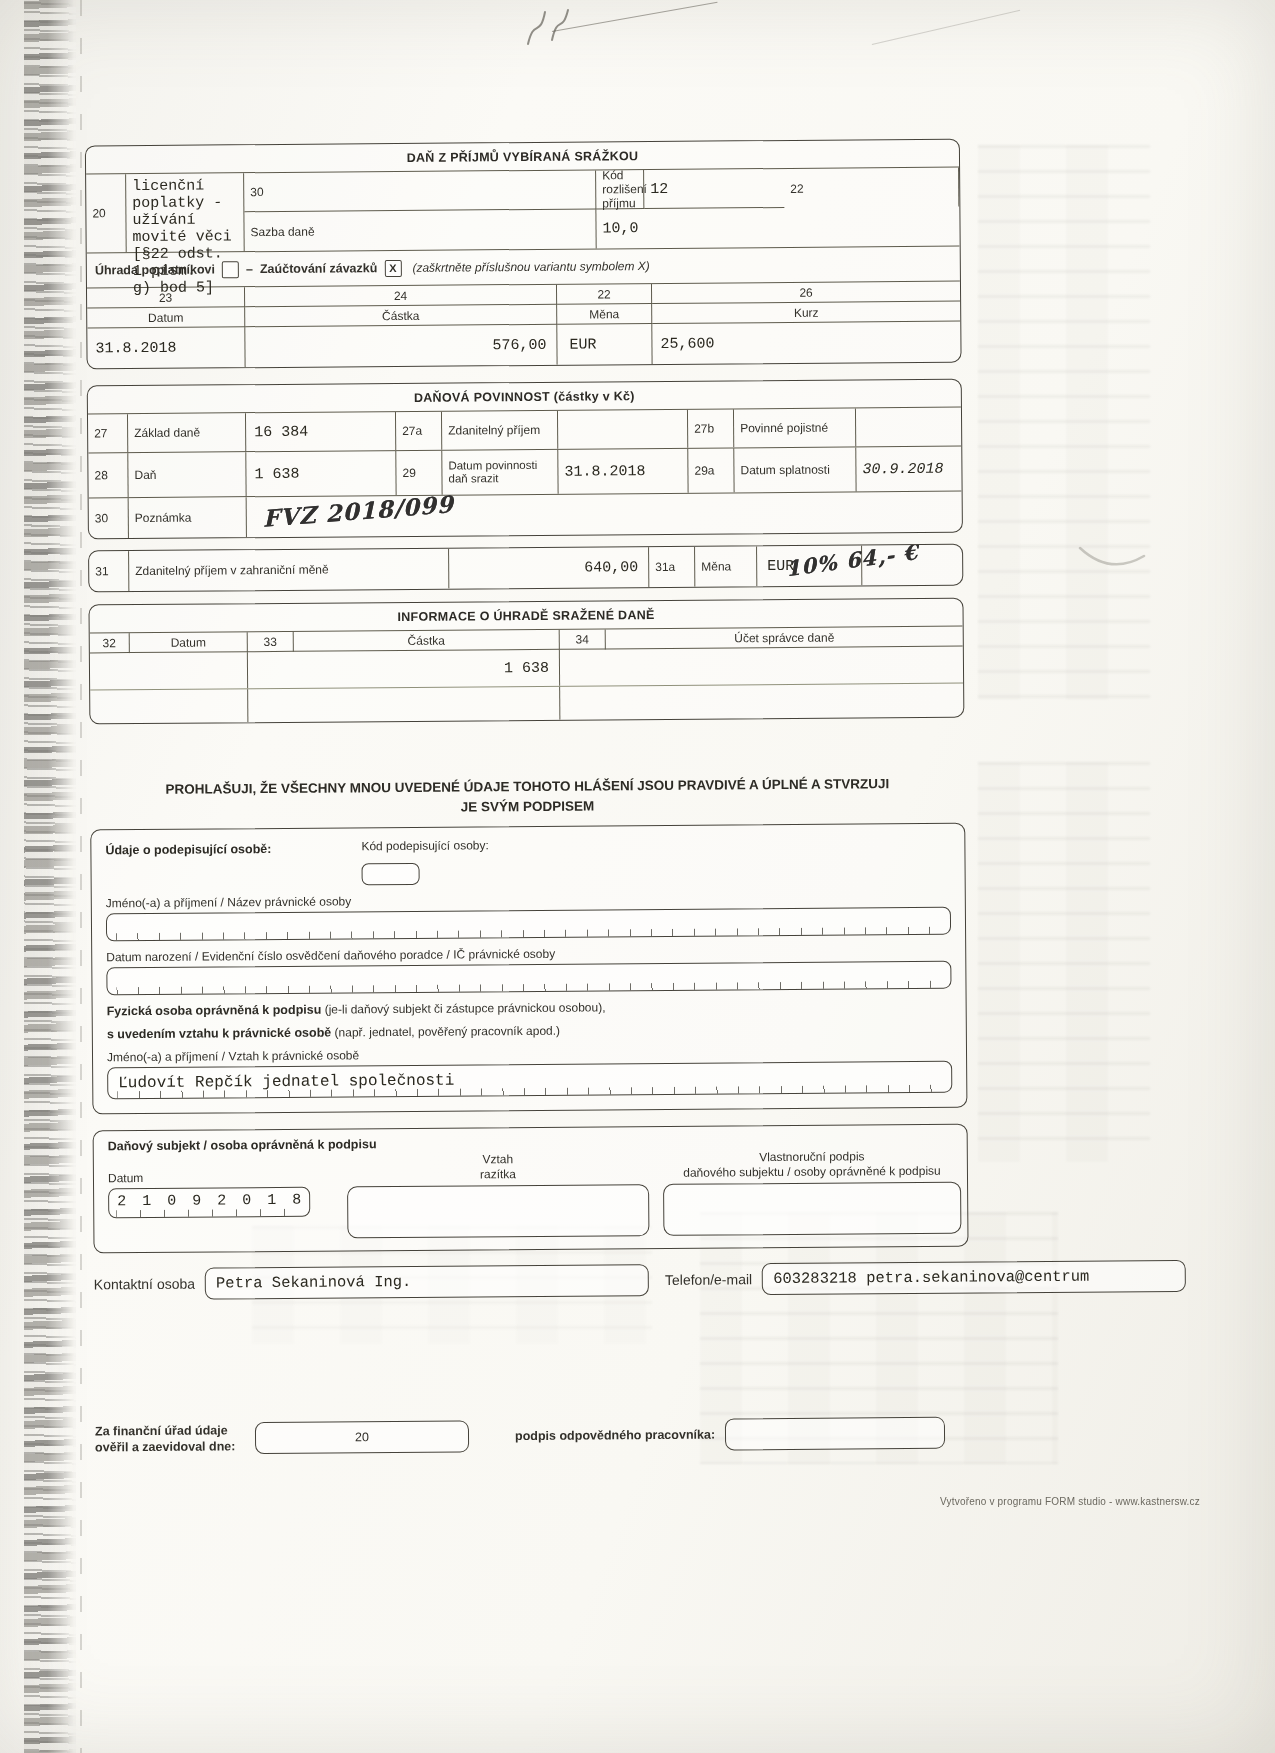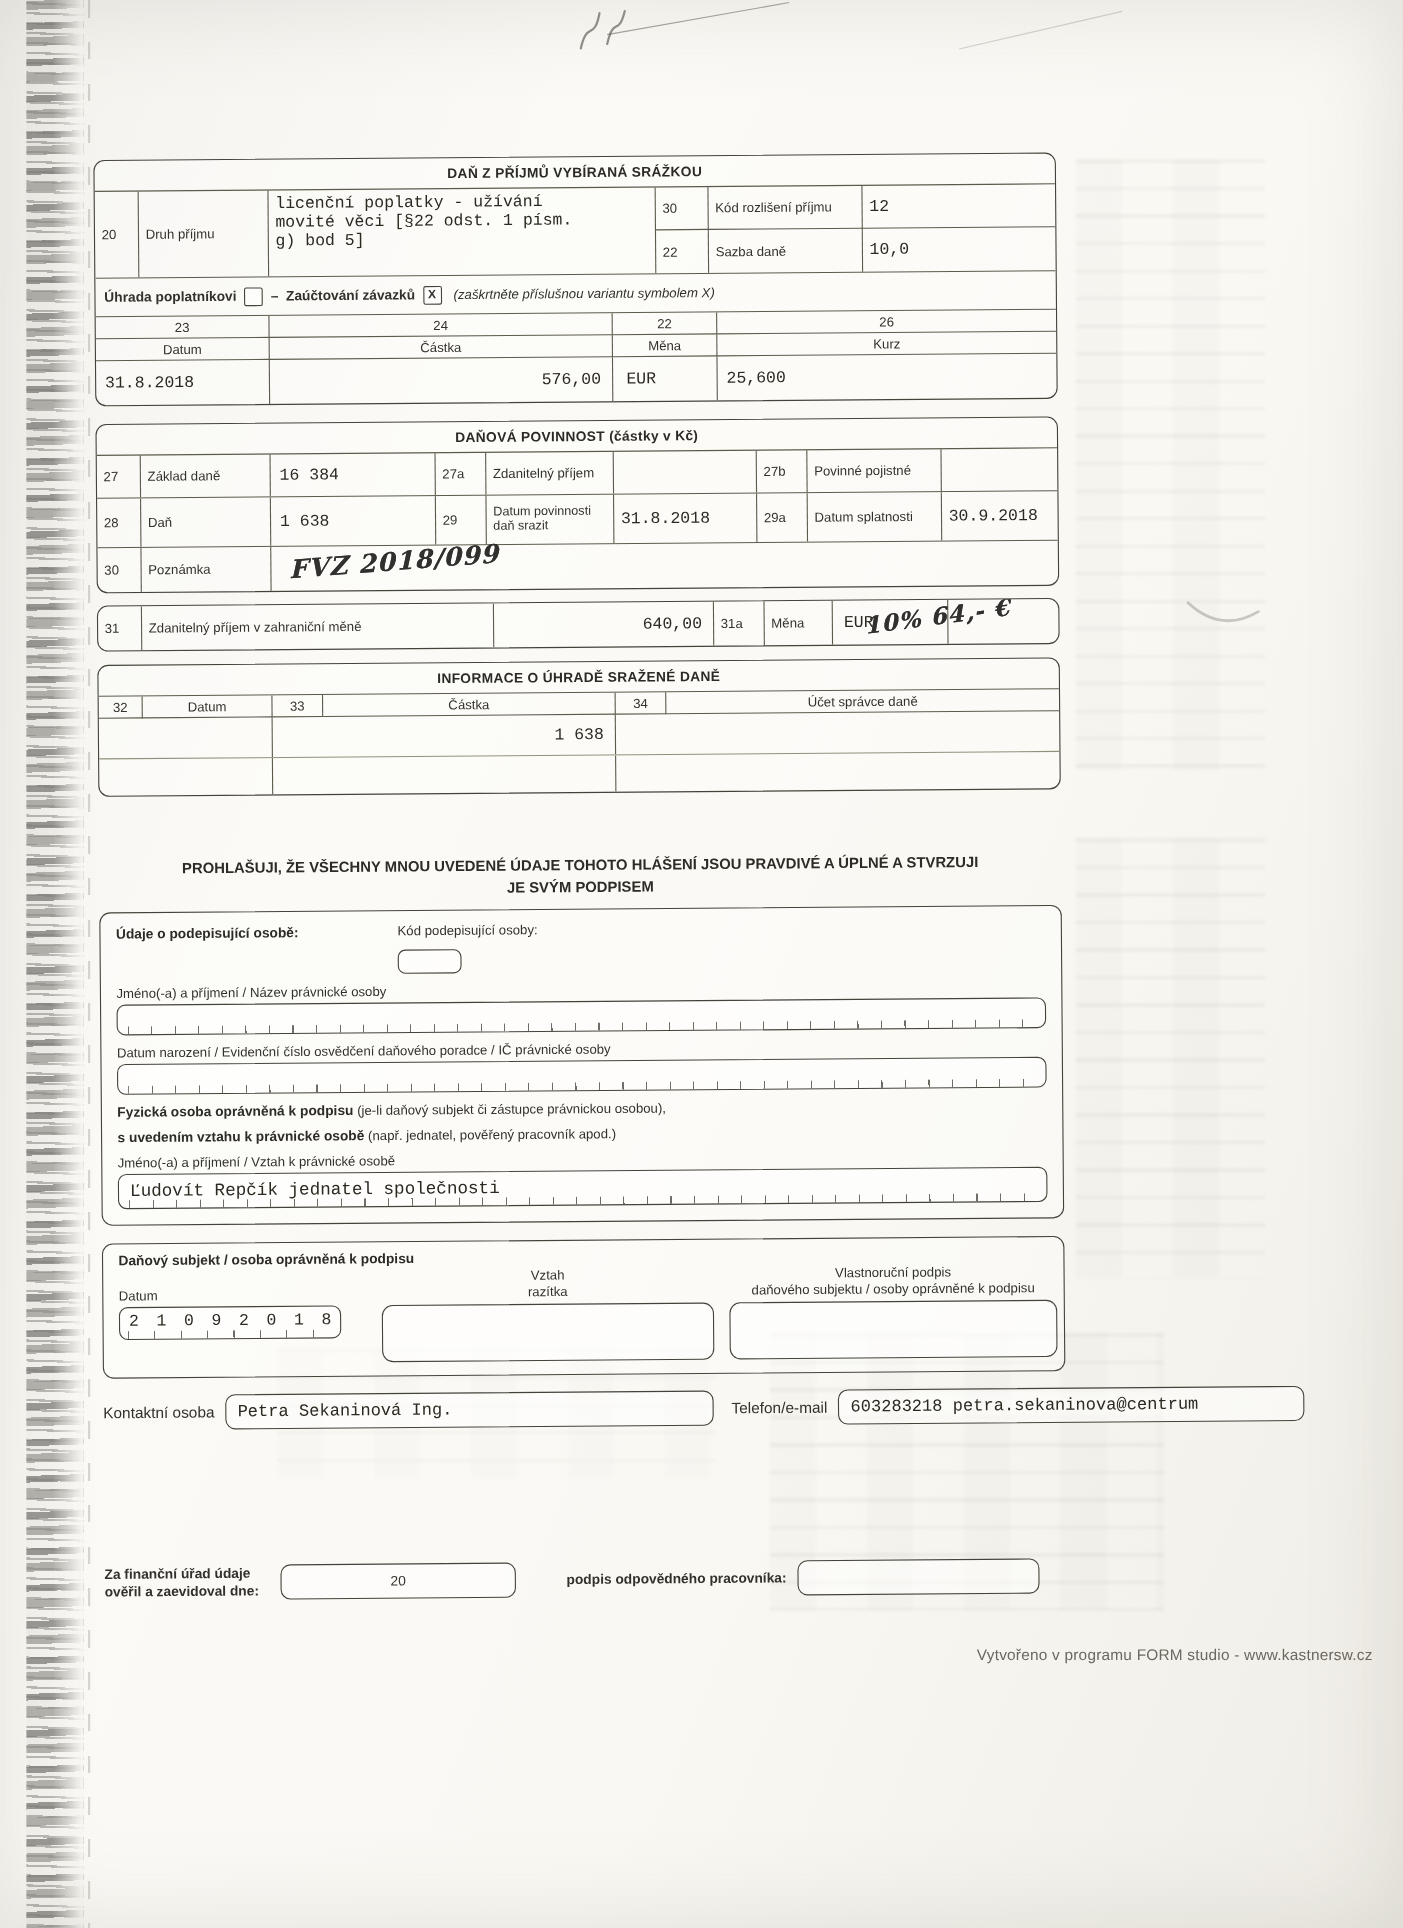--- a/index.html
+++ b/index.html
@@ -160,21 +160,21 @@
 
   
   .office{display:flex;align-items:center;margin-top:122px;}
   .olbl{font-weight:bold;font-size:12.5px;line-height:1.35;width:160px;}
   .obox{border:1.4px solid #45423a;border-radius:9px;height:30px;background:rgba(255,255,255,.5);display:flex;align-items:center;justify-content:center;font-size:12.5px;}
   .obox1{width:212px;}
   .olbl2{font-weight:bold;font-size:12.5px;margin-left:46px;margin-right:10px;}
   .obox2{width:218px;}
 
   .footer{
-    position:absolute;left:888px;top:1496px;font-size:14px;color:#6b685f;letter-spacing:.2px;
+    position:absolute;left:940px;top:1496px;font-size:10px;color:#6b685f;letter-spacing:.2px;
   }
   
   .s1{margin-bottom:16px;}
   .s2{margin-bottom:11px;}
   .s3{margin-bottom:12px;}
 </style>
 </head>
 <body>
 
 <div class="page">
@@ -193,21 +193,20 @@
   <svg class="curve-mark" width="72" height="42" viewBox="0 0 72 42">
     <path d="M4 10 q 30 28 64 8" stroke="rgba(92,89,80,.5)" stroke-width="2.5" fill="none" stroke-linecap="round"></path>
   </svg>
 
   <div class="form">
 
     <section class="sec s1">
       <div class="sec-title">DAŇ Z PŘÍJMŮ VYBÍRANÁ SRÁŽKOU</div>
       <div class="s1-main">
         <div class="cell num br rs2">20</div>
-        <div class="cell lbl br rs2">Druh příjmu</div>
         <div class="cell val br rs2 pre vtop">licenční poplatky - užívání
 movité věci [§22 odst. 1 písm.
 g) bod 5]</div>
         <div class="cell num br bb">30</div>
         <div class="cell lbl br bb">Kód rozlišení příjmu</div>
         <div class="cell val bb">12</div>
         <div class="cell num br">22</div>
         <div class="cell lbl br">Sazba daně</div>
         <div class="cell val">10,0</div>
       </div>
@@ -251,21 +250,21 @@
       <div class="s2-r2">
         <div class="cell num br">28</div>
         <div class="cell lbl br">Daň</div>
         <div class="cell val br" style="padding-left:8px;">1 638</div>
         <div class="cell num br">29</div>
         <div class="cell lbl-sm br pre cell">Datum povinnosti
 daň srazit</div>
         <div class="cell val br" style="padding-left:6px;">31.8.2018</div>
         <div class="cell num br">29a</div>
         <div class="cell lbl br">Datum splatnosti</div>
-        <div class="cell val" style="padding-left:6px;">30.9.2018</div>
+        <div class="cell val" style="padding-left:6px;font-style:italic;">30.9.2018</div>
       </div>
       <div class="s2-r3">
         <div class="cell num br">30</div>
         <div class="cell lbl br">Poznámka</div>
         <div class="cell rel">
           <span class="hand hand-fvz">FVZ 2018/099</span>
         </div>
       </div>
     </section>
 

